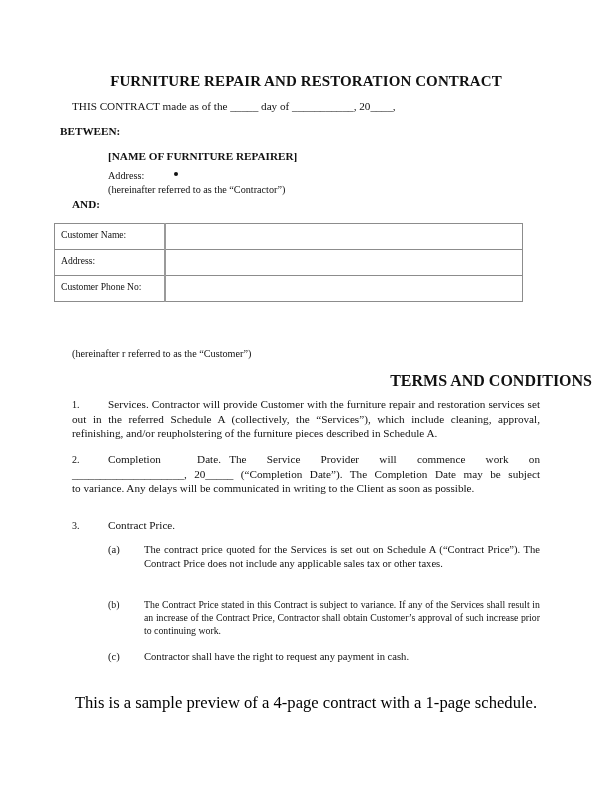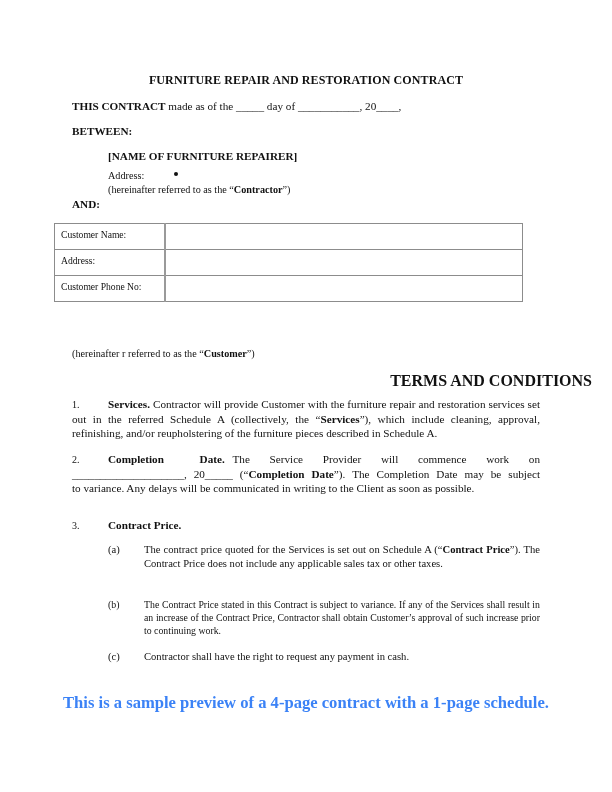--- a/index.html
+++ b/index.html
@@ -1,50 +1,50 @@
 <!DOCTYPE html>
 <html><head>
   <meta charset="utf-8">
   <style>
     html, body { margin: 0; padding: 0; background: #ffffff; }
     body { width: 612px; height: 792px; position: relative; overflow: hidden;
            font-family: "Liberation Serif", "DejaVu Serif", serif; color: #111; }
     .abs { position: absolute; }
-    .title { left: 0; width: 612px; top: 73px; text-align: center; font-weight: bold; font-size: 12px; letter-spacing: 0.1px; }
+    .title { left: 0; width: 612px; top: 73px; text-align: center; font-weight: bold; font-size: 15px; letter-spacing: 0.1px; }
     .line { font-size: 11.2px; white-space: nowrap; }
-    b { font-weight: bold; }
+    b { font-weight: normal; }
     .s10 { font-size: 10.2px; }
 
     table.cust { position: absolute; left: 54px; top: 223px; width: 469px; border-collapse: collapse; }
     table.cust td { border: 1px solid #8c8c8c; height: 26px; padding: 0 6px; vertical-align: top; font-size: 9.6px; padding-top: 5px; box-sizing: border-box; }
     table.cust td.lbl { width: 110px; border-right: 2px solid #9a9a9a; }
 
     .section-head { left: 0; width: 592px; text-align: right; font-weight: bold; font-size: 16px; top: 372px; }
 
     .para { position: absolute; left: 72px; width: 468px; font-size: 11.2px; line-height: 14.2px; text-align: justify; }
     .num { display: inline-block; width: 36px; font-size: 10px; }
     .jline { display: block; text-align: justify; text-align-last: justify; }
     .sub { position: absolute; left: 108px; width: 432px; font-size: 10.6px; line-height: 14px; }
     .sub .lab { position: absolute; left: 0; top: 0; width: 36px; }
     .sub .txt { margin-left: 36px; text-align: justify; }
     .sub.small { font-size: 9.8px; line-height: 13px; }
 
-    .notice { left: 60px; width: 492px; top: 693px; text-align: center; color: #3b82f6; font-weight: bold; font-size: 16.6px; line-height: 20px; }
+    .notice { left: 60px; width: 492px; top: 693px; text-align: center; color: #000000; font-weight: normal; font-size: 16.6px; line-height: 20px; }
     .bullet { display: inline-block; width: 4px; height: 4px; border-radius: 50%; background: #111; margin-left: 30px; vertical-align: middle; position: relative; top: -3px; }
   </style>
 </head>
 <body>
 
 <div class="abs title">FURNITURE REPAIR AND RESTORATION CONTRACT</div>
 
 <div class="abs line" style="left:72px; top:100px;">
   <b>THIS CONTRACT</b><span> made as of the _____ day of ___________, 20____,</span>
 </div>
 
-<div class="abs line" style="left:72px; top:125px; font-weight:bold;">BETWEEN:</div>
+<div class="abs line" style="left:60px; top:125px; font-weight:bold;">BETWEEN:</div>
 
 <div class="abs line" style="left:108px; top:150px; font-weight:bold;">[NAME OF FURNITURE REPAIRER]</div>
 <div class="abs s10" style="left:108px; top:170px;">
   <span>Address:</span><span class="bullet"></span>
 </div>
 <div class="abs s10" style="left:108px; top:184px;">
   <span>(hereinafter referred to as the “</span><b>Contractor</b><span>”)</span>
 </div>
 <div class="abs line" style="left:72px; top:198px; font-weight:bold;">AND:</div>
 

